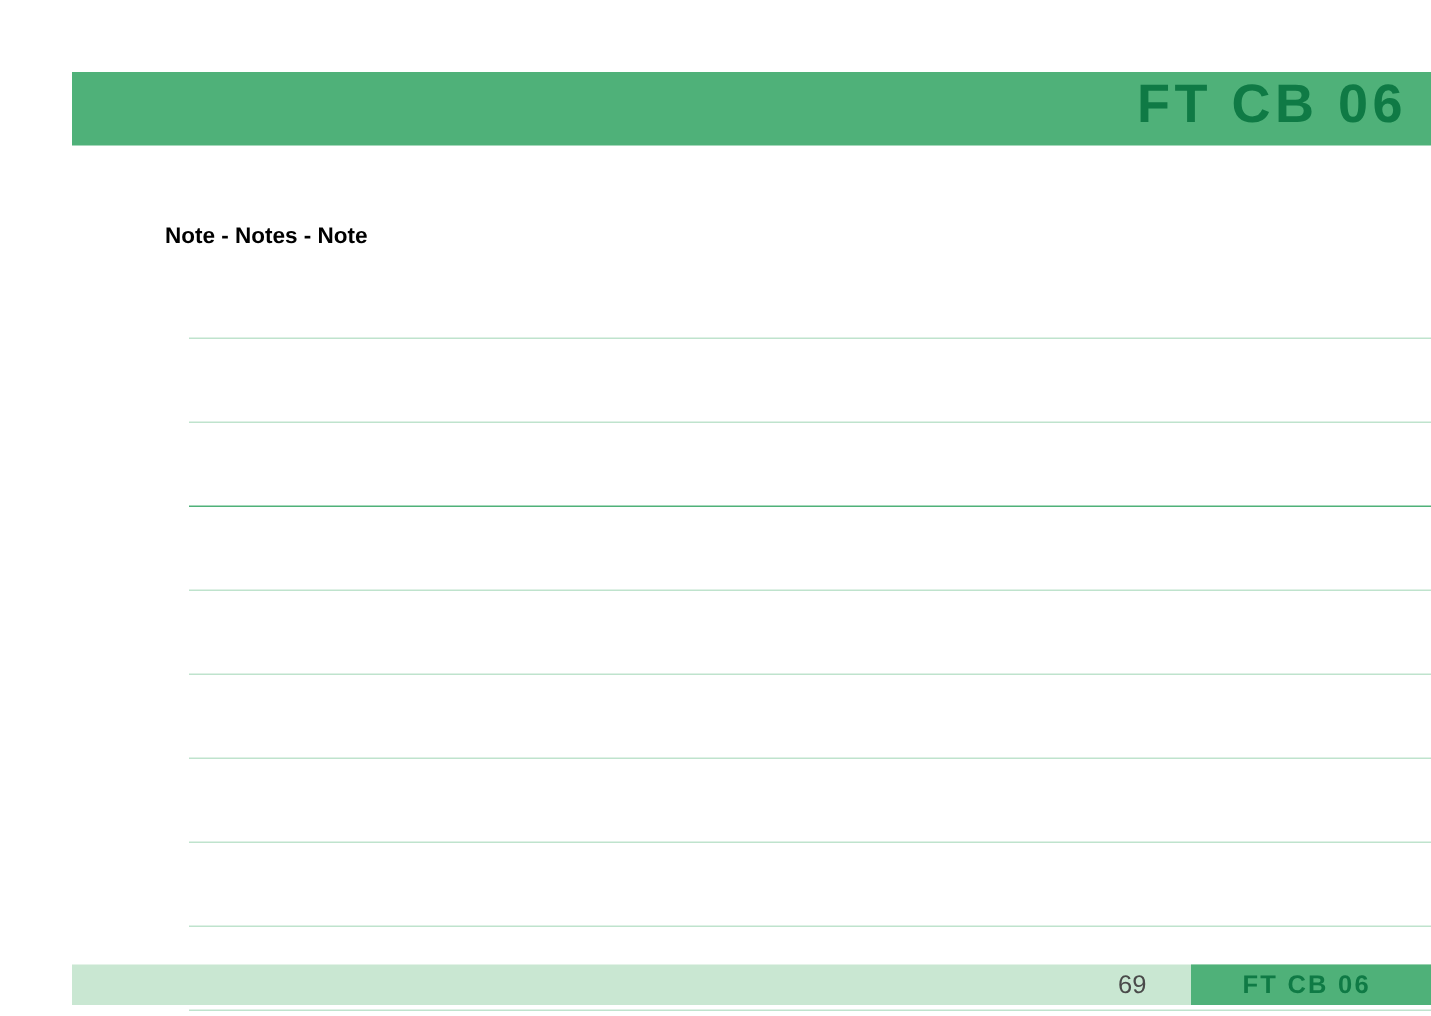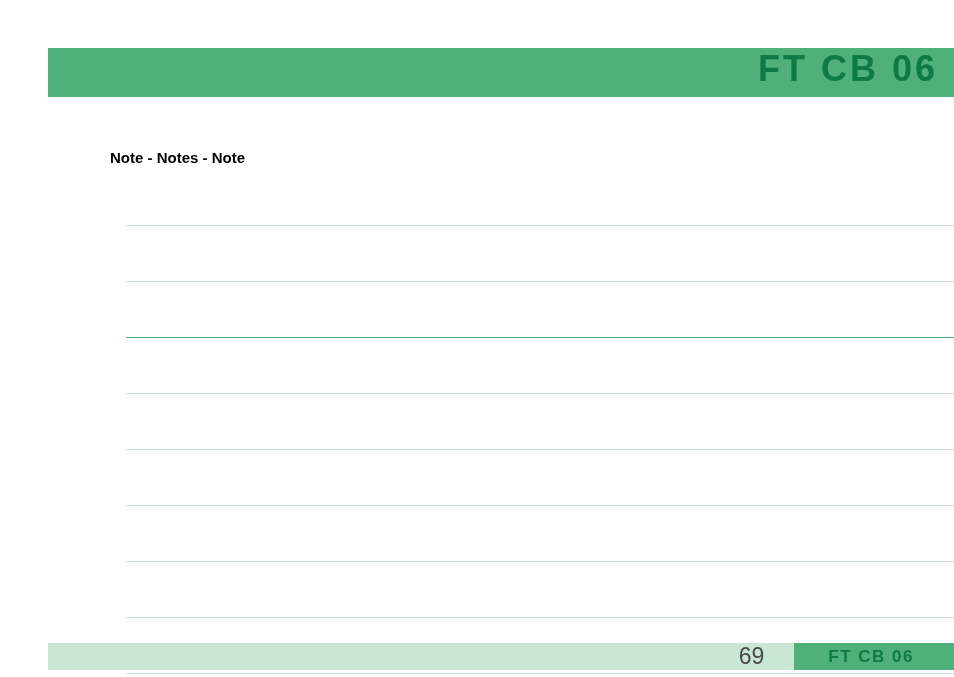--- a/index.html
+++ b/index.html
@@ -67,21 +67,21 @@
       bottom: 23px;
       width: 954px;
       height: 27px;
       background: #c9e7d2;
       display: flex;
       align-items: center;
       justify-content: flex-end;
     }
     .page-number {
       color: #4a4a4a;
-      font-size: 23px;
+      font-size: 17px;
       font-weight: 400;
       margin-right: 14px;
       font-family: Arial, sans-serif;
     }
     .footer-tab {
       background: #4fb179;
       height: 27px;
       padding: 0 26px 0 18px;
       display: flex;
       align-items: center;

